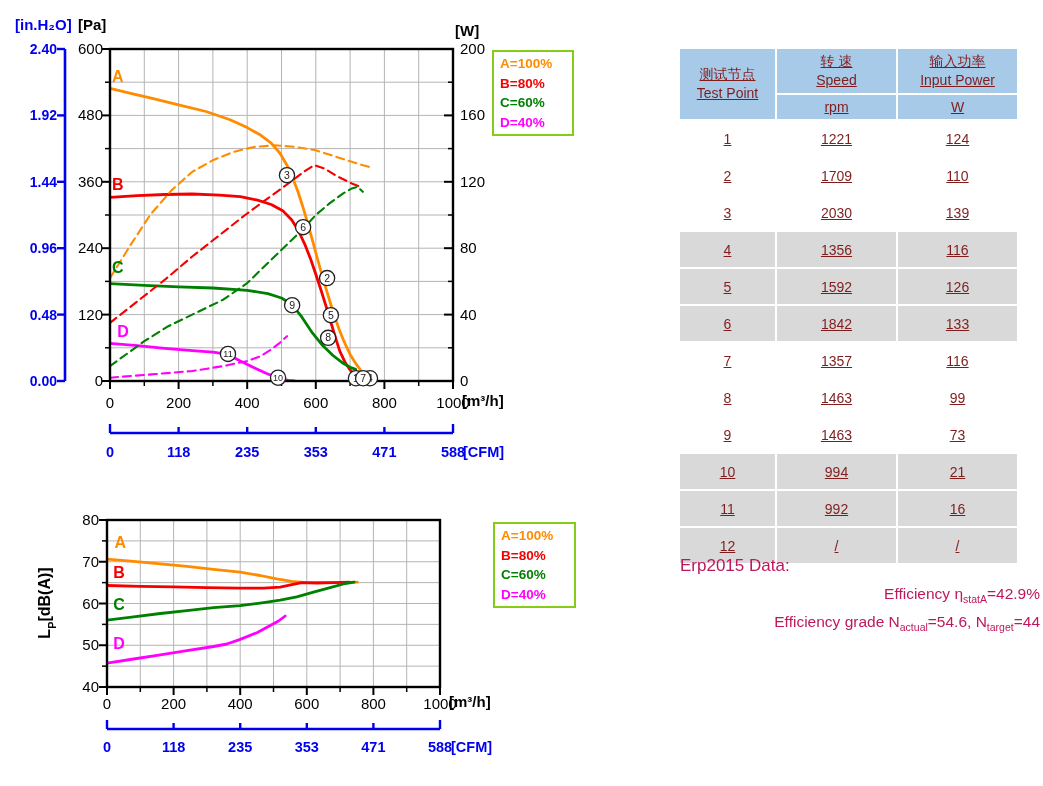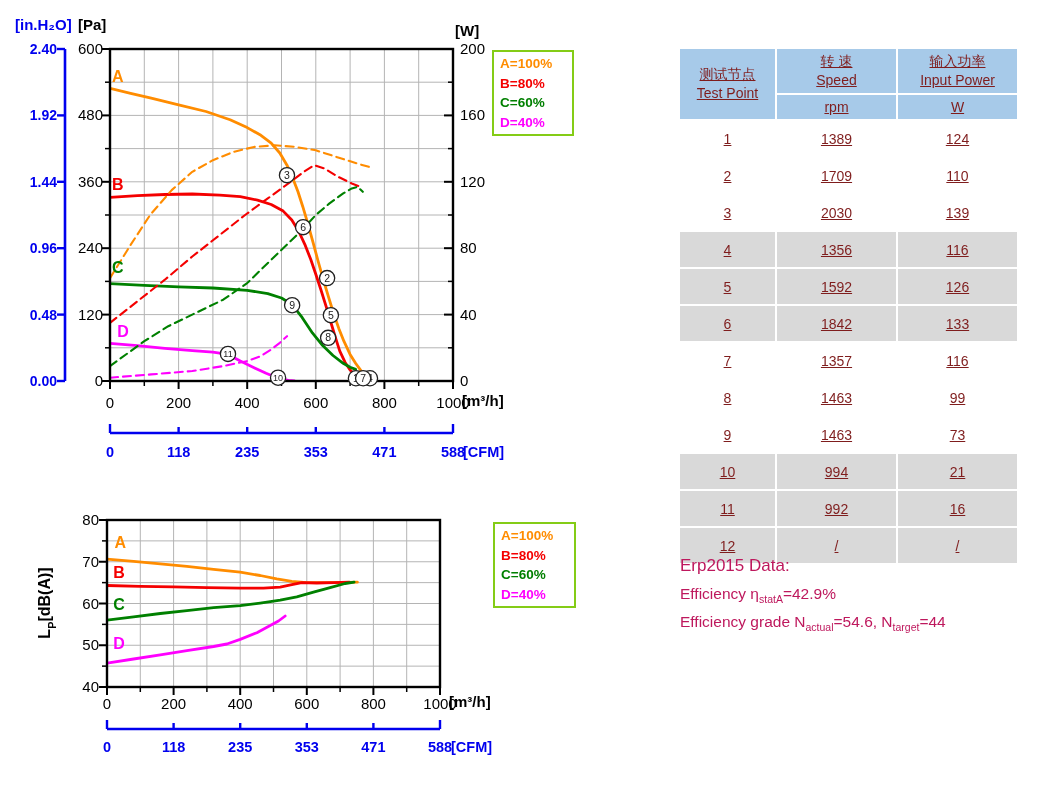--- a/index.html
+++ b/index.html
@@ -17,21 +17,21 @@
   table.tp td,table.tp th{text-align:center;vertical-align:middle;font-weight:normal;}
   table.tp th{background:#a7cae9;}
   table.tp .hdr-main{height:42px;line-height:19px;}
   table.tp .hdr-unit{height:22px;}
   table.tp td{height:33px;background:#fff;}
   table.tp tr.shade td{background:#d9d9d9;}
   table.tp tr.plain td{border-bottom:0;}
   
   #erp{position:absolute;left:680px;top:556px;width:360px;color:#be185d;}
   #erp .erp-title{font-size:17px;margin-bottom:9px;}
-  #erp .erp-line{font-size:15.5px;margin-bottom:8px;}
+  #erp .erp-line{font-size:15.5px;margin-bottom:8px;text-align:right;}
   #erp .erp-report{font-size:15px;font-style:italic;margin-top:2px;}
   #erp sub{font-size:10.5px;}
 </style>
 </head>
 <body>
 
 <div id="stage">
   <svg id="charts" width="1043" height="786">
       <g>
         <clipPath id="clip-pressure">
@@ -295,21 +295,21 @@
             <th class="hdr-main">输入功率<br>Input Power</th>
           </tr>
           <tr>
             <th class="hdr-unit">rpm</th>
             <th class="hdr-unit">W</th>
           </tr>
         </thead>
         <tbody id="tp-body">
           <tr class="plain">
             <td>1</td>
-            <td>1389</td>
+            <td>1221</td>
             <td>124</td>
           </tr>
           <tr class="plain">
             <td>2</td>
             <td>1709</td>
             <td>110</td>
           </tr>
           <tr class="plain">
             <td>3</td>
             <td>2030</td>

